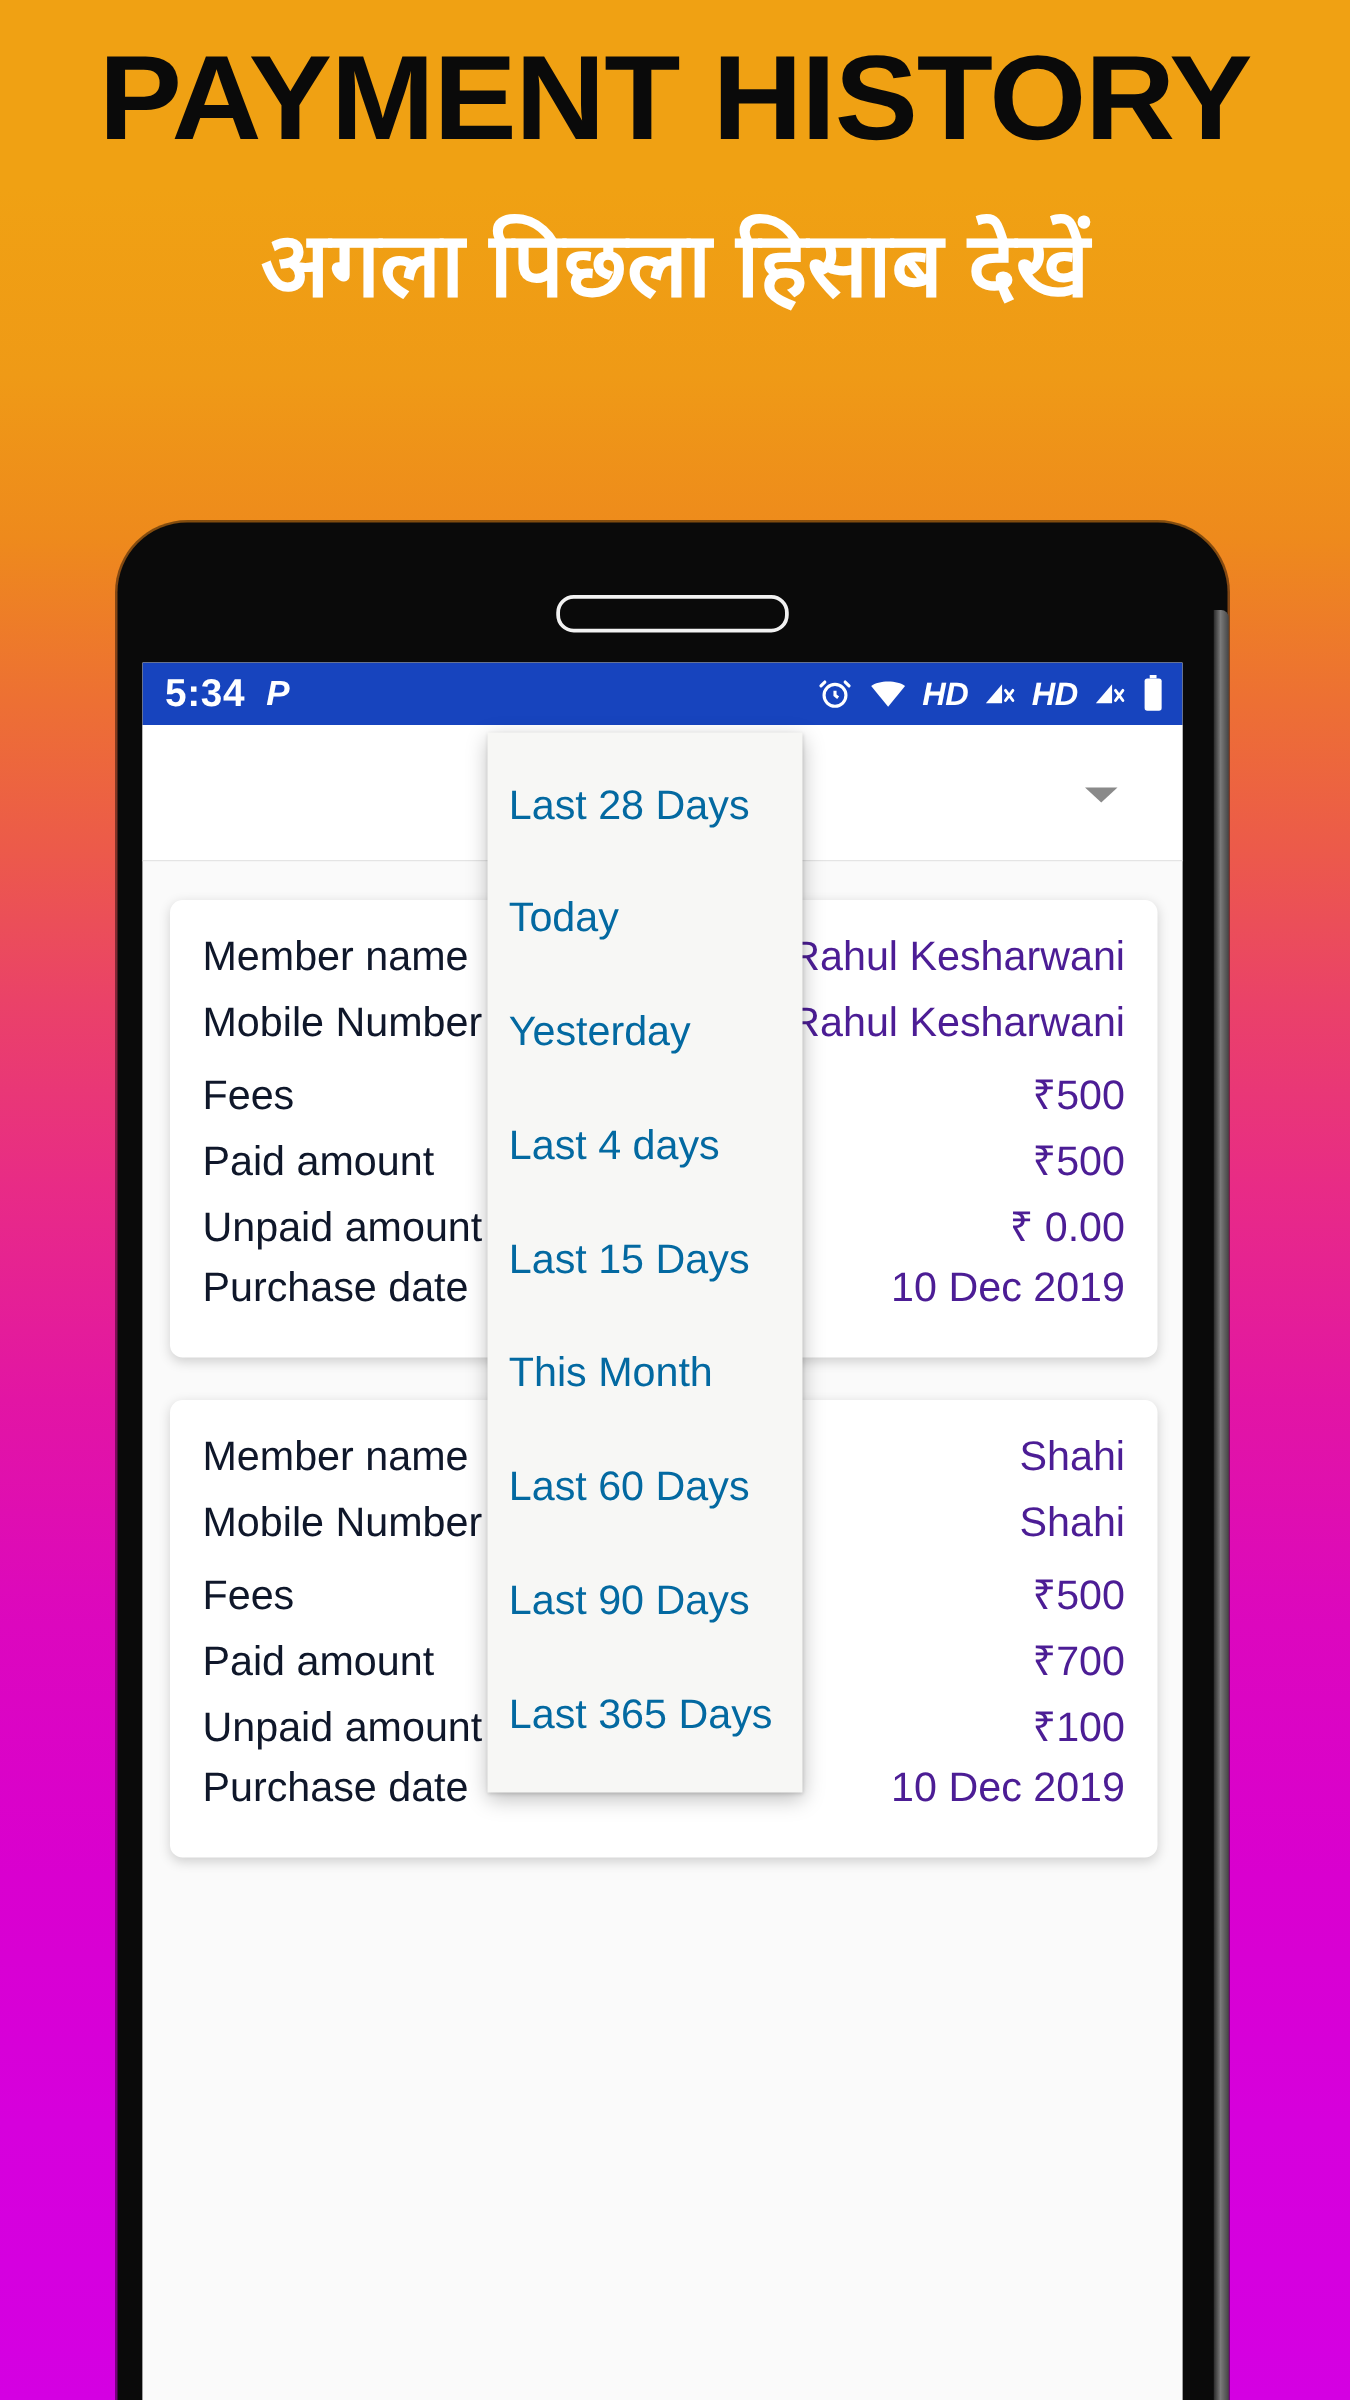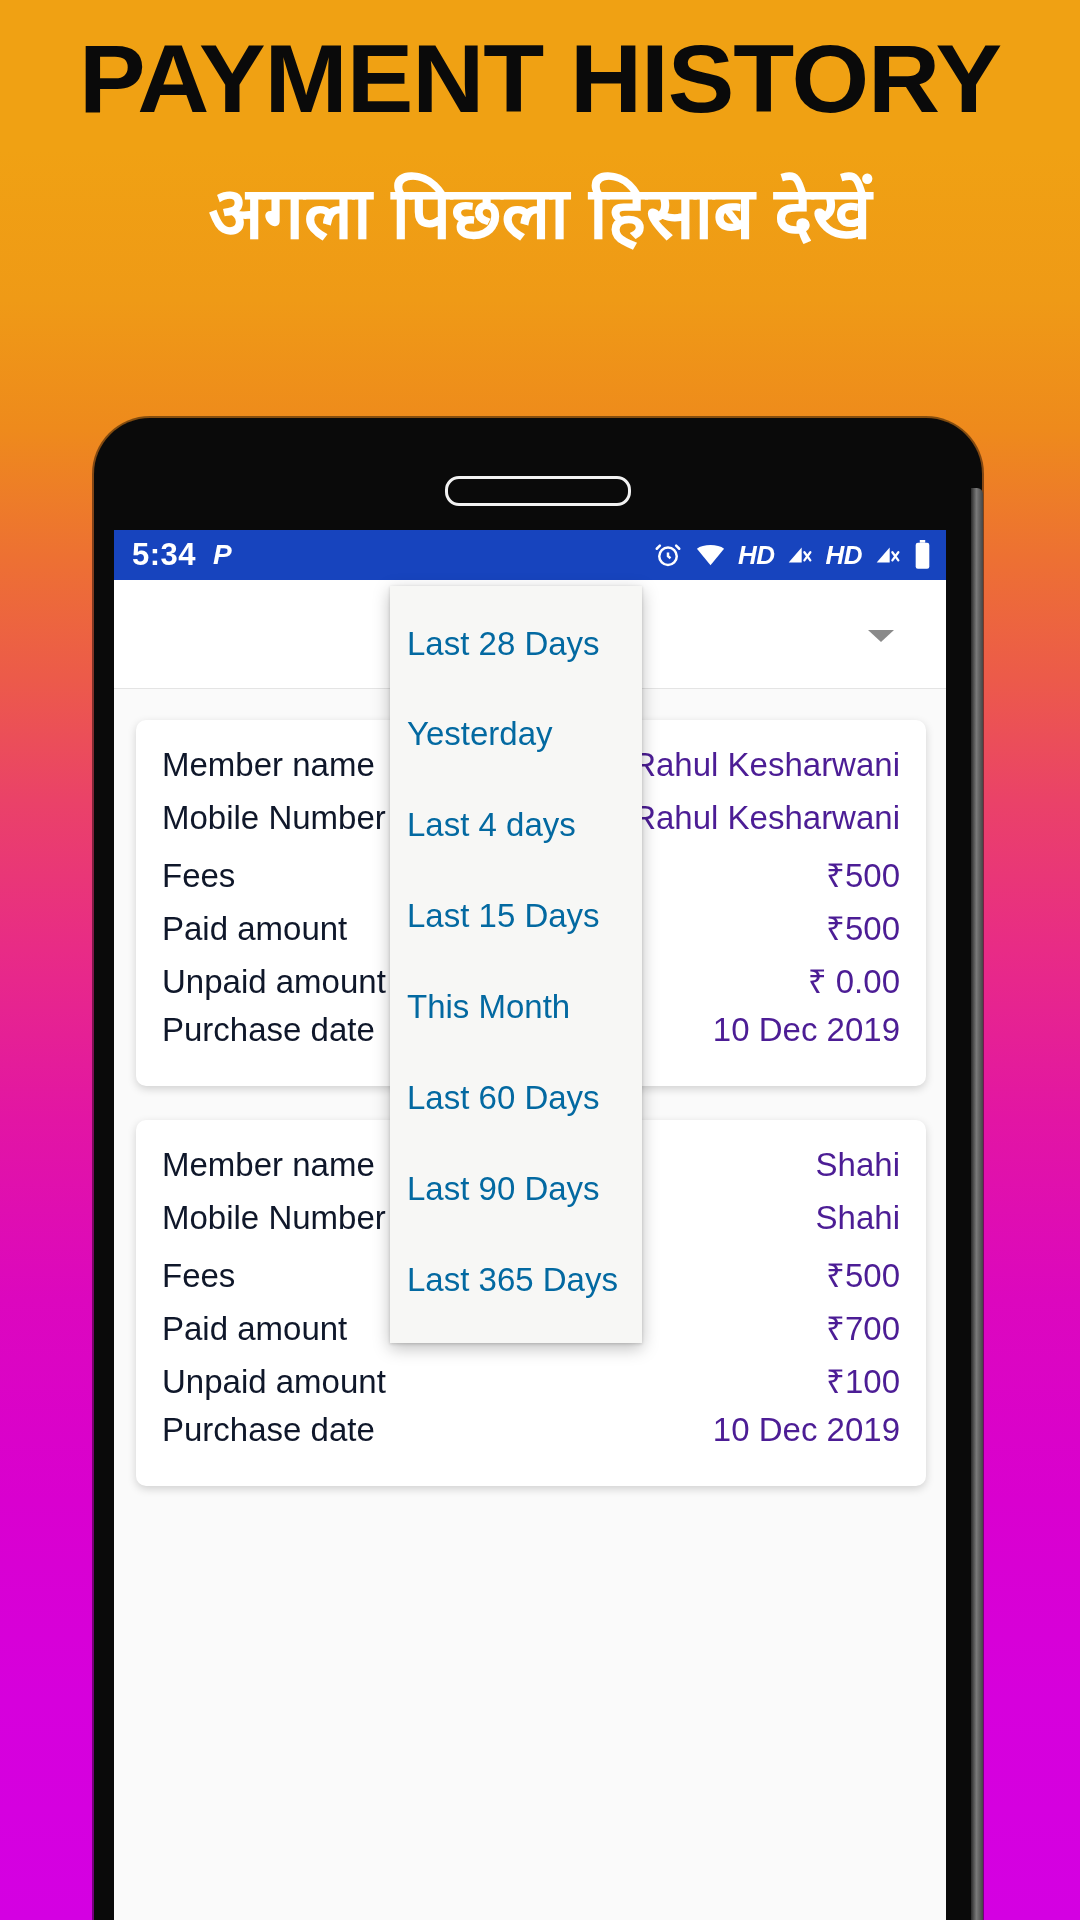--- a/index.html
+++ b/index.html
@@ -315,20 +315,21 @@
             <span class="val">₹100</span>
           </div>
           <div class="row">
             <span class="lbl">Purchase date</span>
             <span class="val">10 Dec 2019</span>
           </div>
         </div>
 
         <div id="dropdown">
           <div class="dd-item selected">Last 28 Days</div>
+          <div class="dd-item">Today</div>
           <div class="dd-item">Yesterday</div>
           <div class="dd-item">Last 4 days</div>
           <div class="dd-item">Last 15 Days</div>
           <div class="dd-item">This Month</div>
           <div class="dd-item">Last 60 Days</div>
           <div class="dd-item">Last 90 Days</div>
           <div class="dd-item">Last 365 Days</div>
         </div>
 
       </div>

